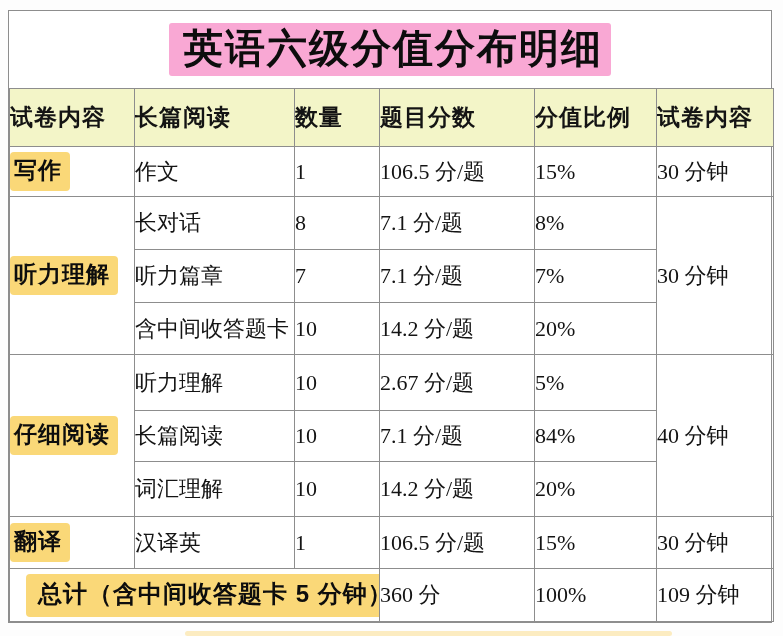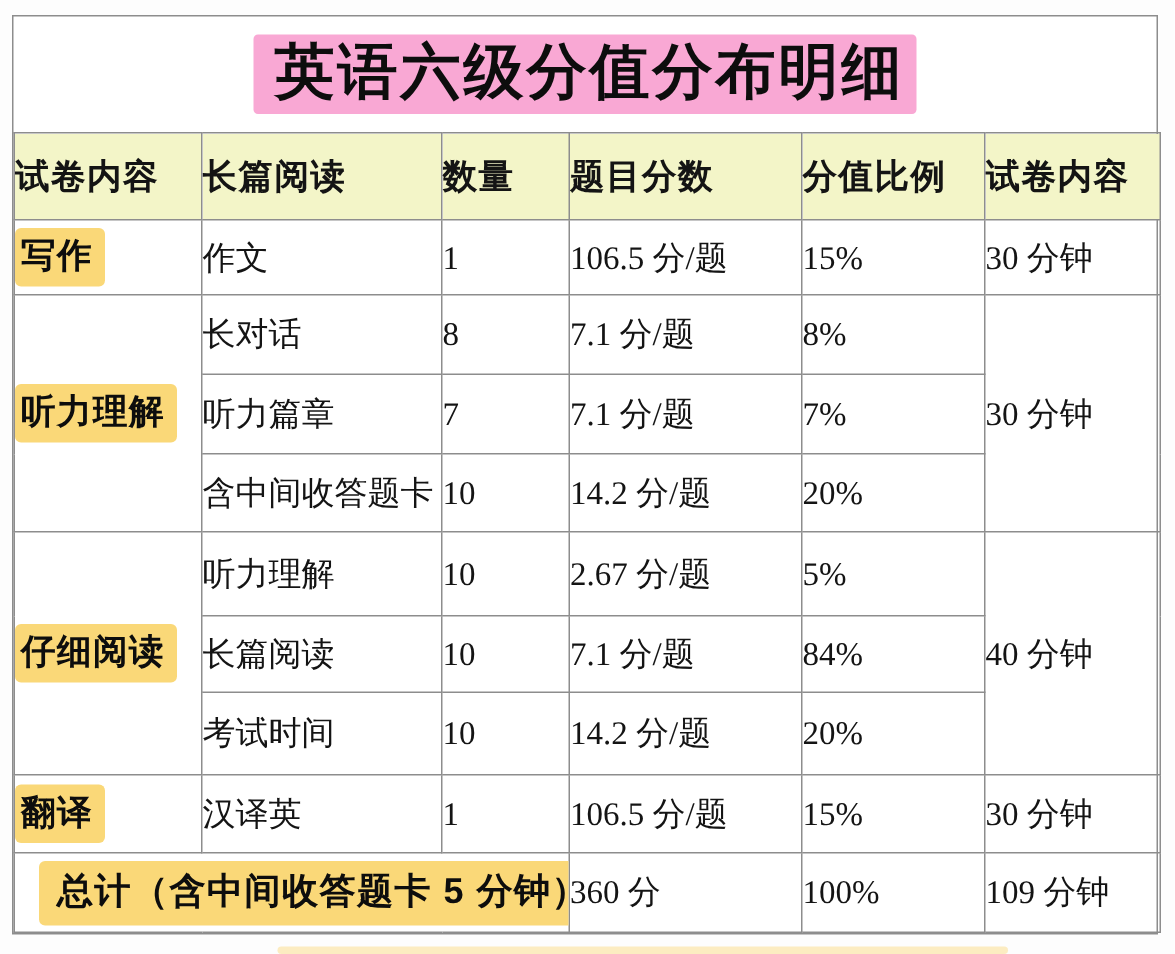--- a/index.html
+++ b/index.html
@@ -161,21 +161,21 @@
       <td>5%</td>
       <td rowspan="3">40 分钟</td>
     </tr>
     <tr style="height:51px">
       <td>长篇阅读</td>
       <td>10</td>
       <td>7.1 分/题</td>
       <td>84%</td>
     </tr>
     <tr style="height:55px">
-      <td>考试时间</td>
+      <td>词汇理解</td>
       <td>10</td>
       <td>14.2 分/题</td>
       <td>20%</td>
     </tr>
 
     <tr style="height:52px">
       <td><span class="cat-hl">翻译</span></td>
       <td>汉译英</td>
       <td>1</td>
       <td>106.5 分/题</td>

